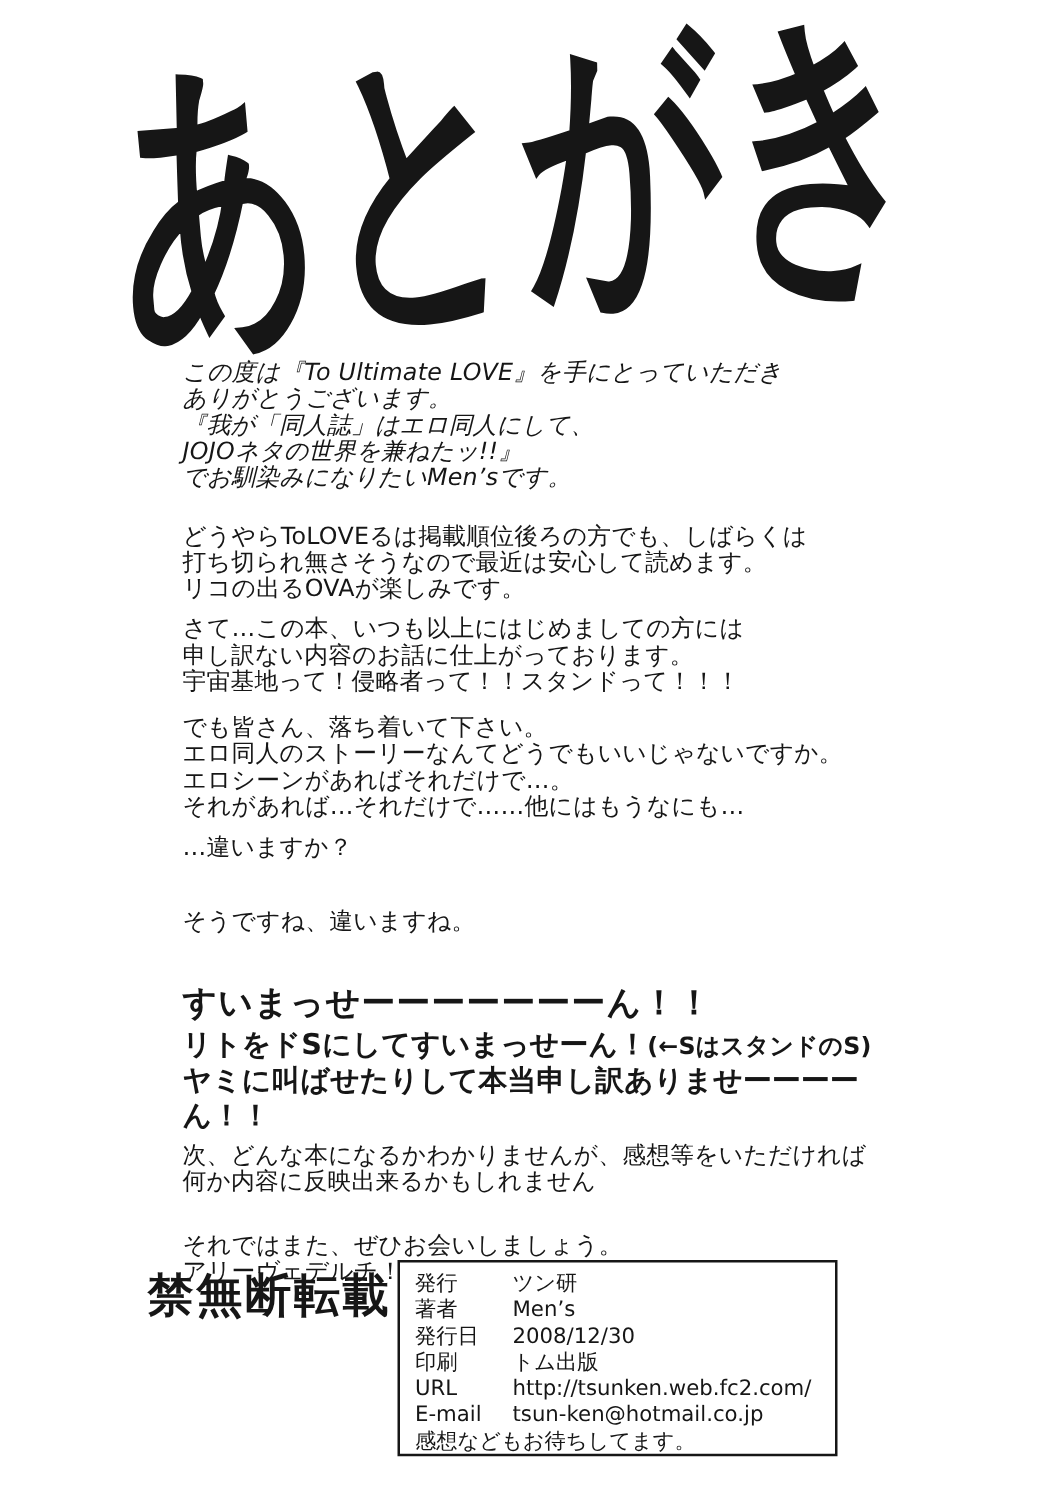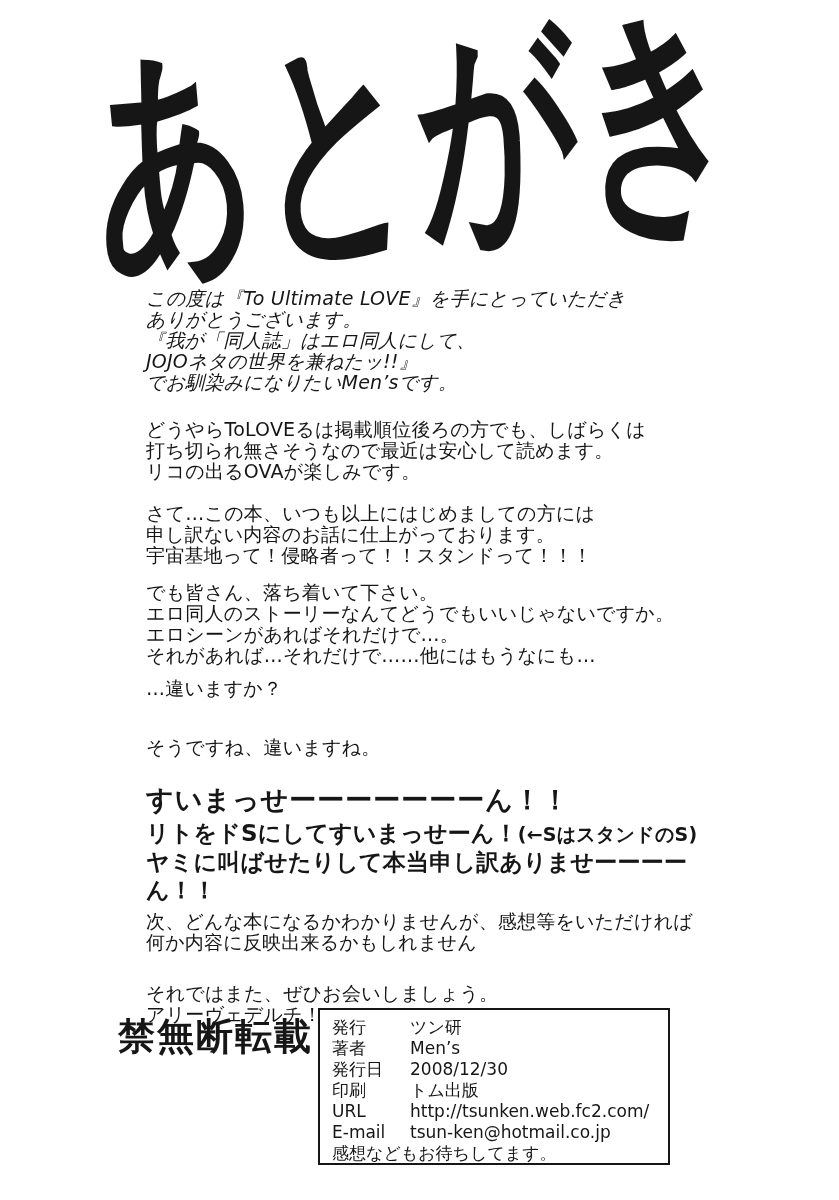--- a/index.html
+++ b/index.html
@@ -18,25 +18,25 @@
   }
   .title-wrap svg{display:block;width:100%;height:100%;}
   
   .body{
     position:absolute;left:146px;top:288px;width:610px;
     font-size:19px;line-height:21px;
     letter-spacing:0.2px;
   }
   .para{margin:0;white-space:pre-line;}
   .para.p1{margin-bottom:26px;font-style:italic;}
-  .para.p2{margin-bottom:21px;}
+  .para.p2{margin-bottom:11px;}
   .para.p3{margin-bottom:16px;}
   .para.p4{margin-bottom:12px;}
   .para.p5{margin-bottom:38px;}
-  .para.p6{margin-bottom:23px;}
+  .para.p6{margin-bottom:36px;}
   .apology{margin:0 0 7px 0;}
   .apology-big{
     font-size:27px;line-height:38px;font-weight:bold;letter-spacing:1px;
   }
   .apology-sub{
     font-size:23px;line-height:28px;font-weight:bold;
   }
   .apology-note{font-size:19px;font-weight:bold;}
   .para.p7{margin-bottom:30px;}
   .para.p8{margin-bottom:0;}

